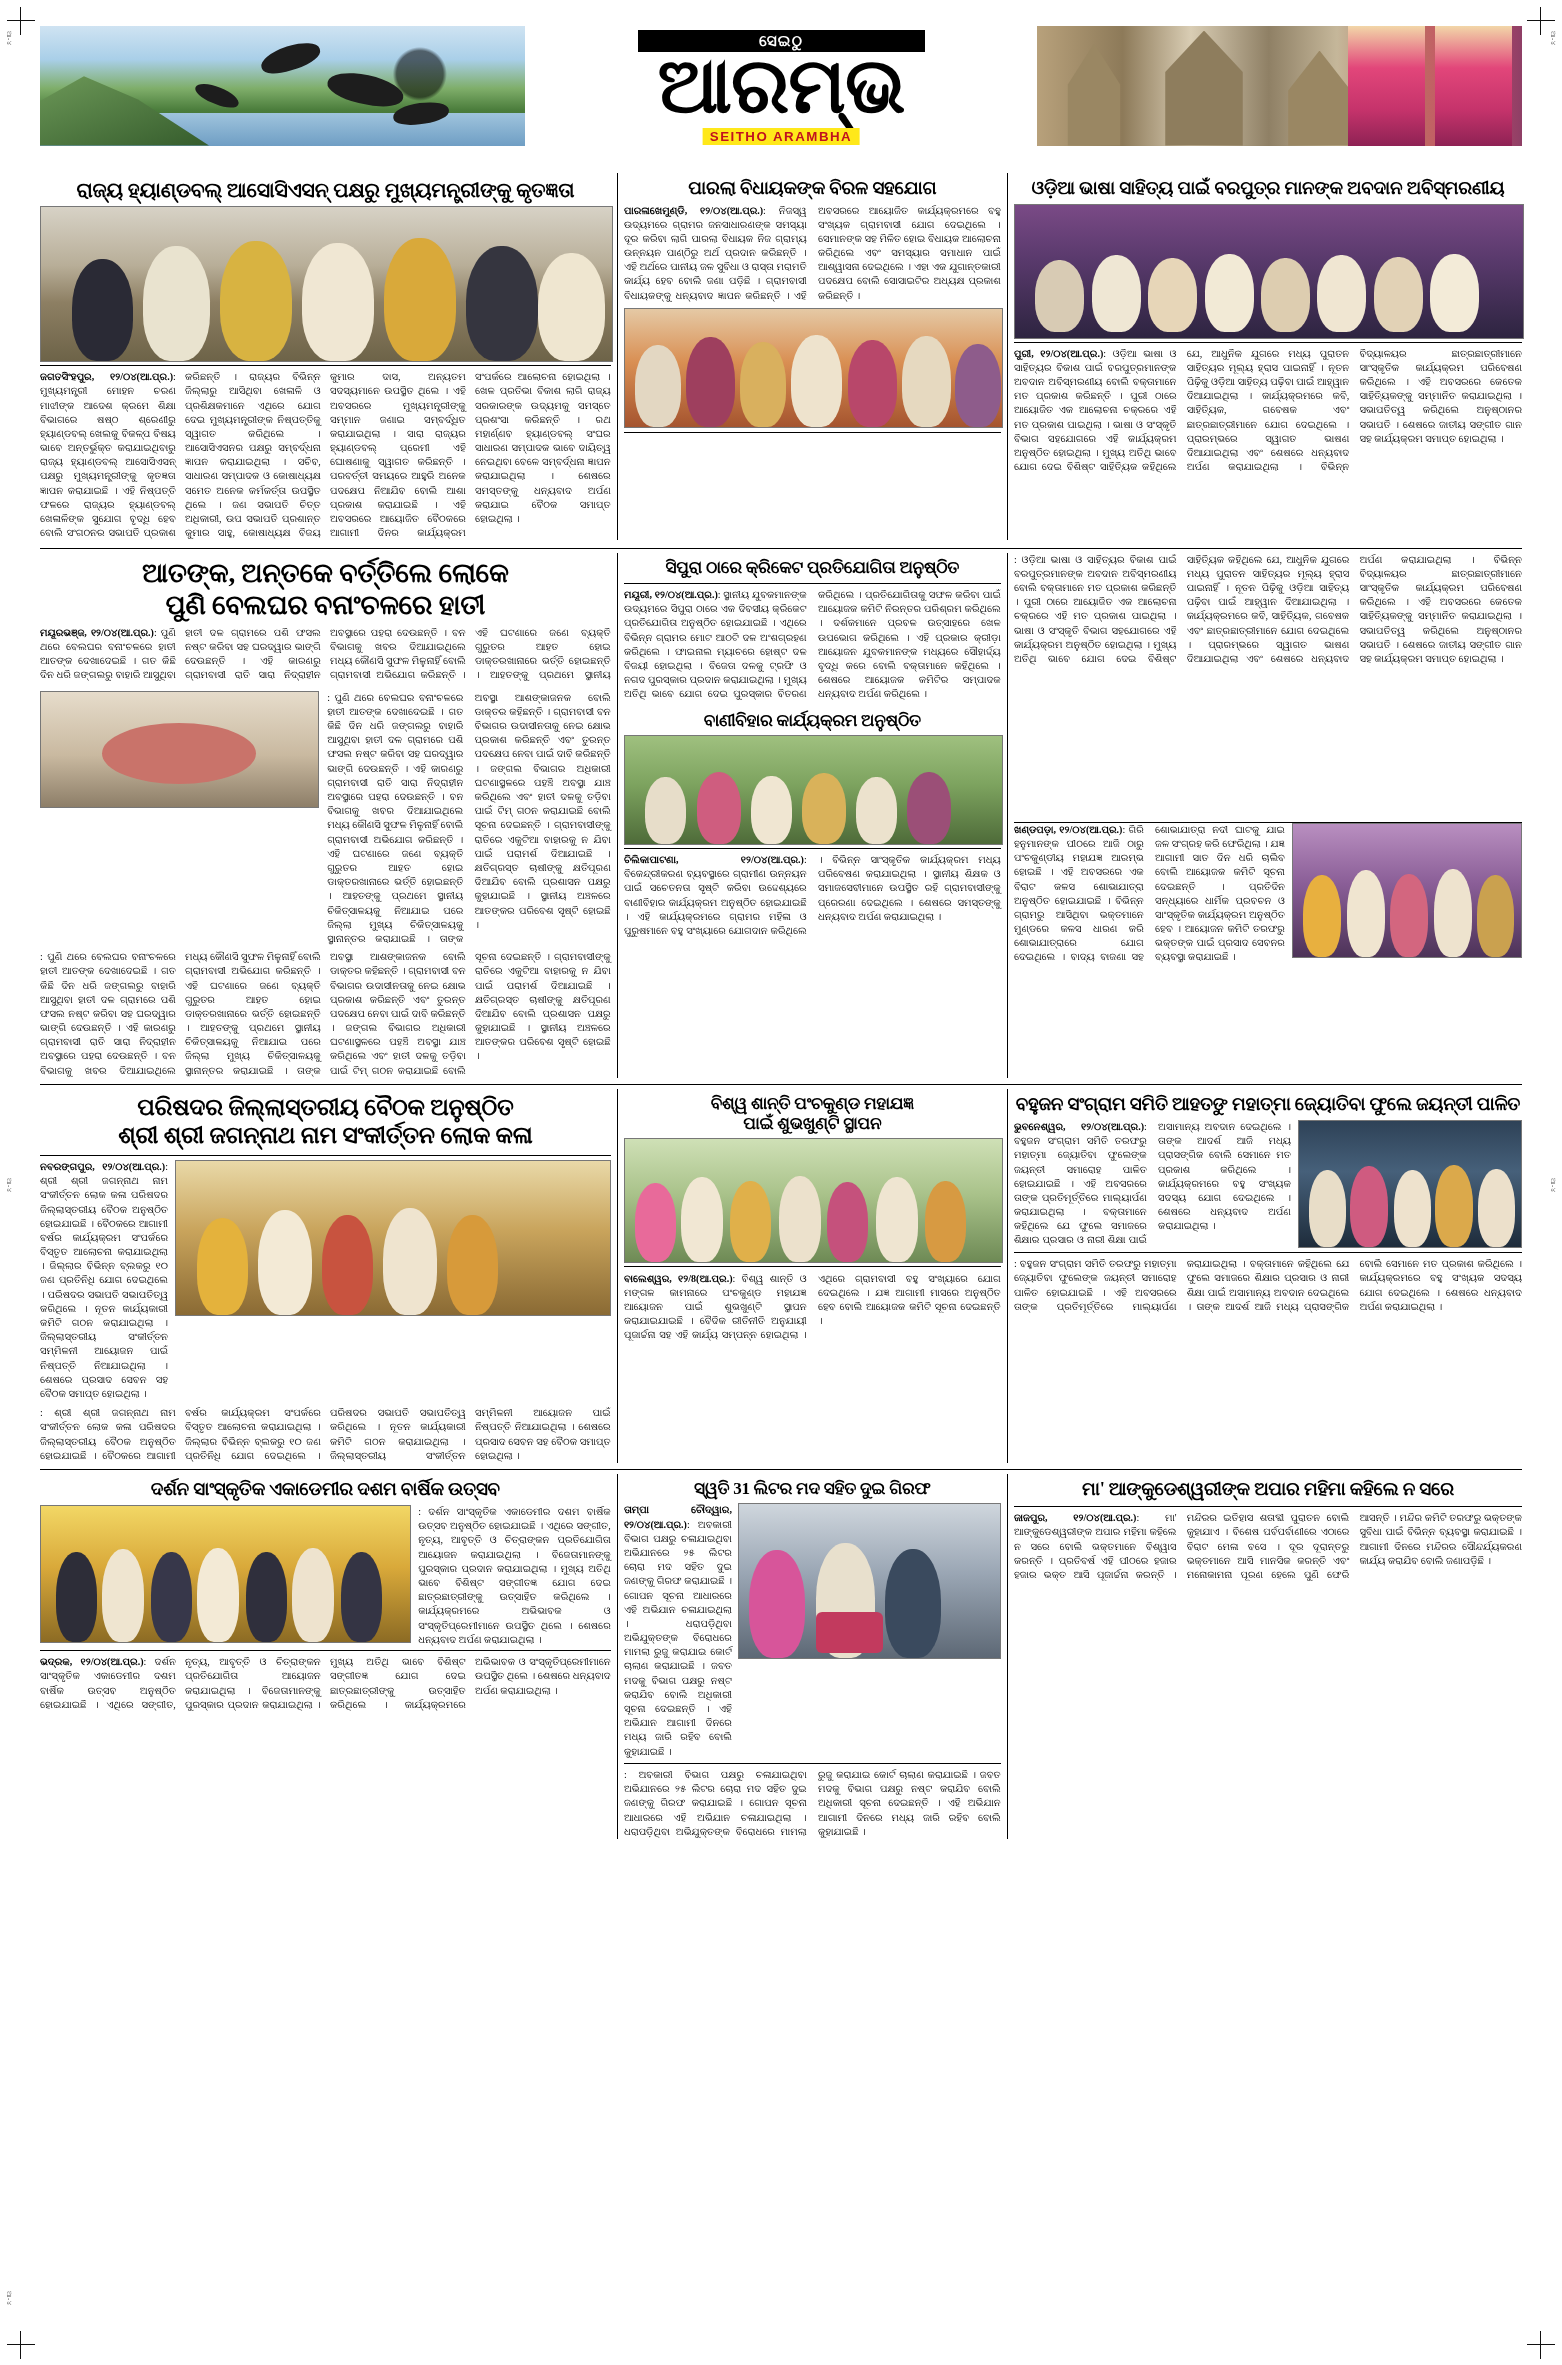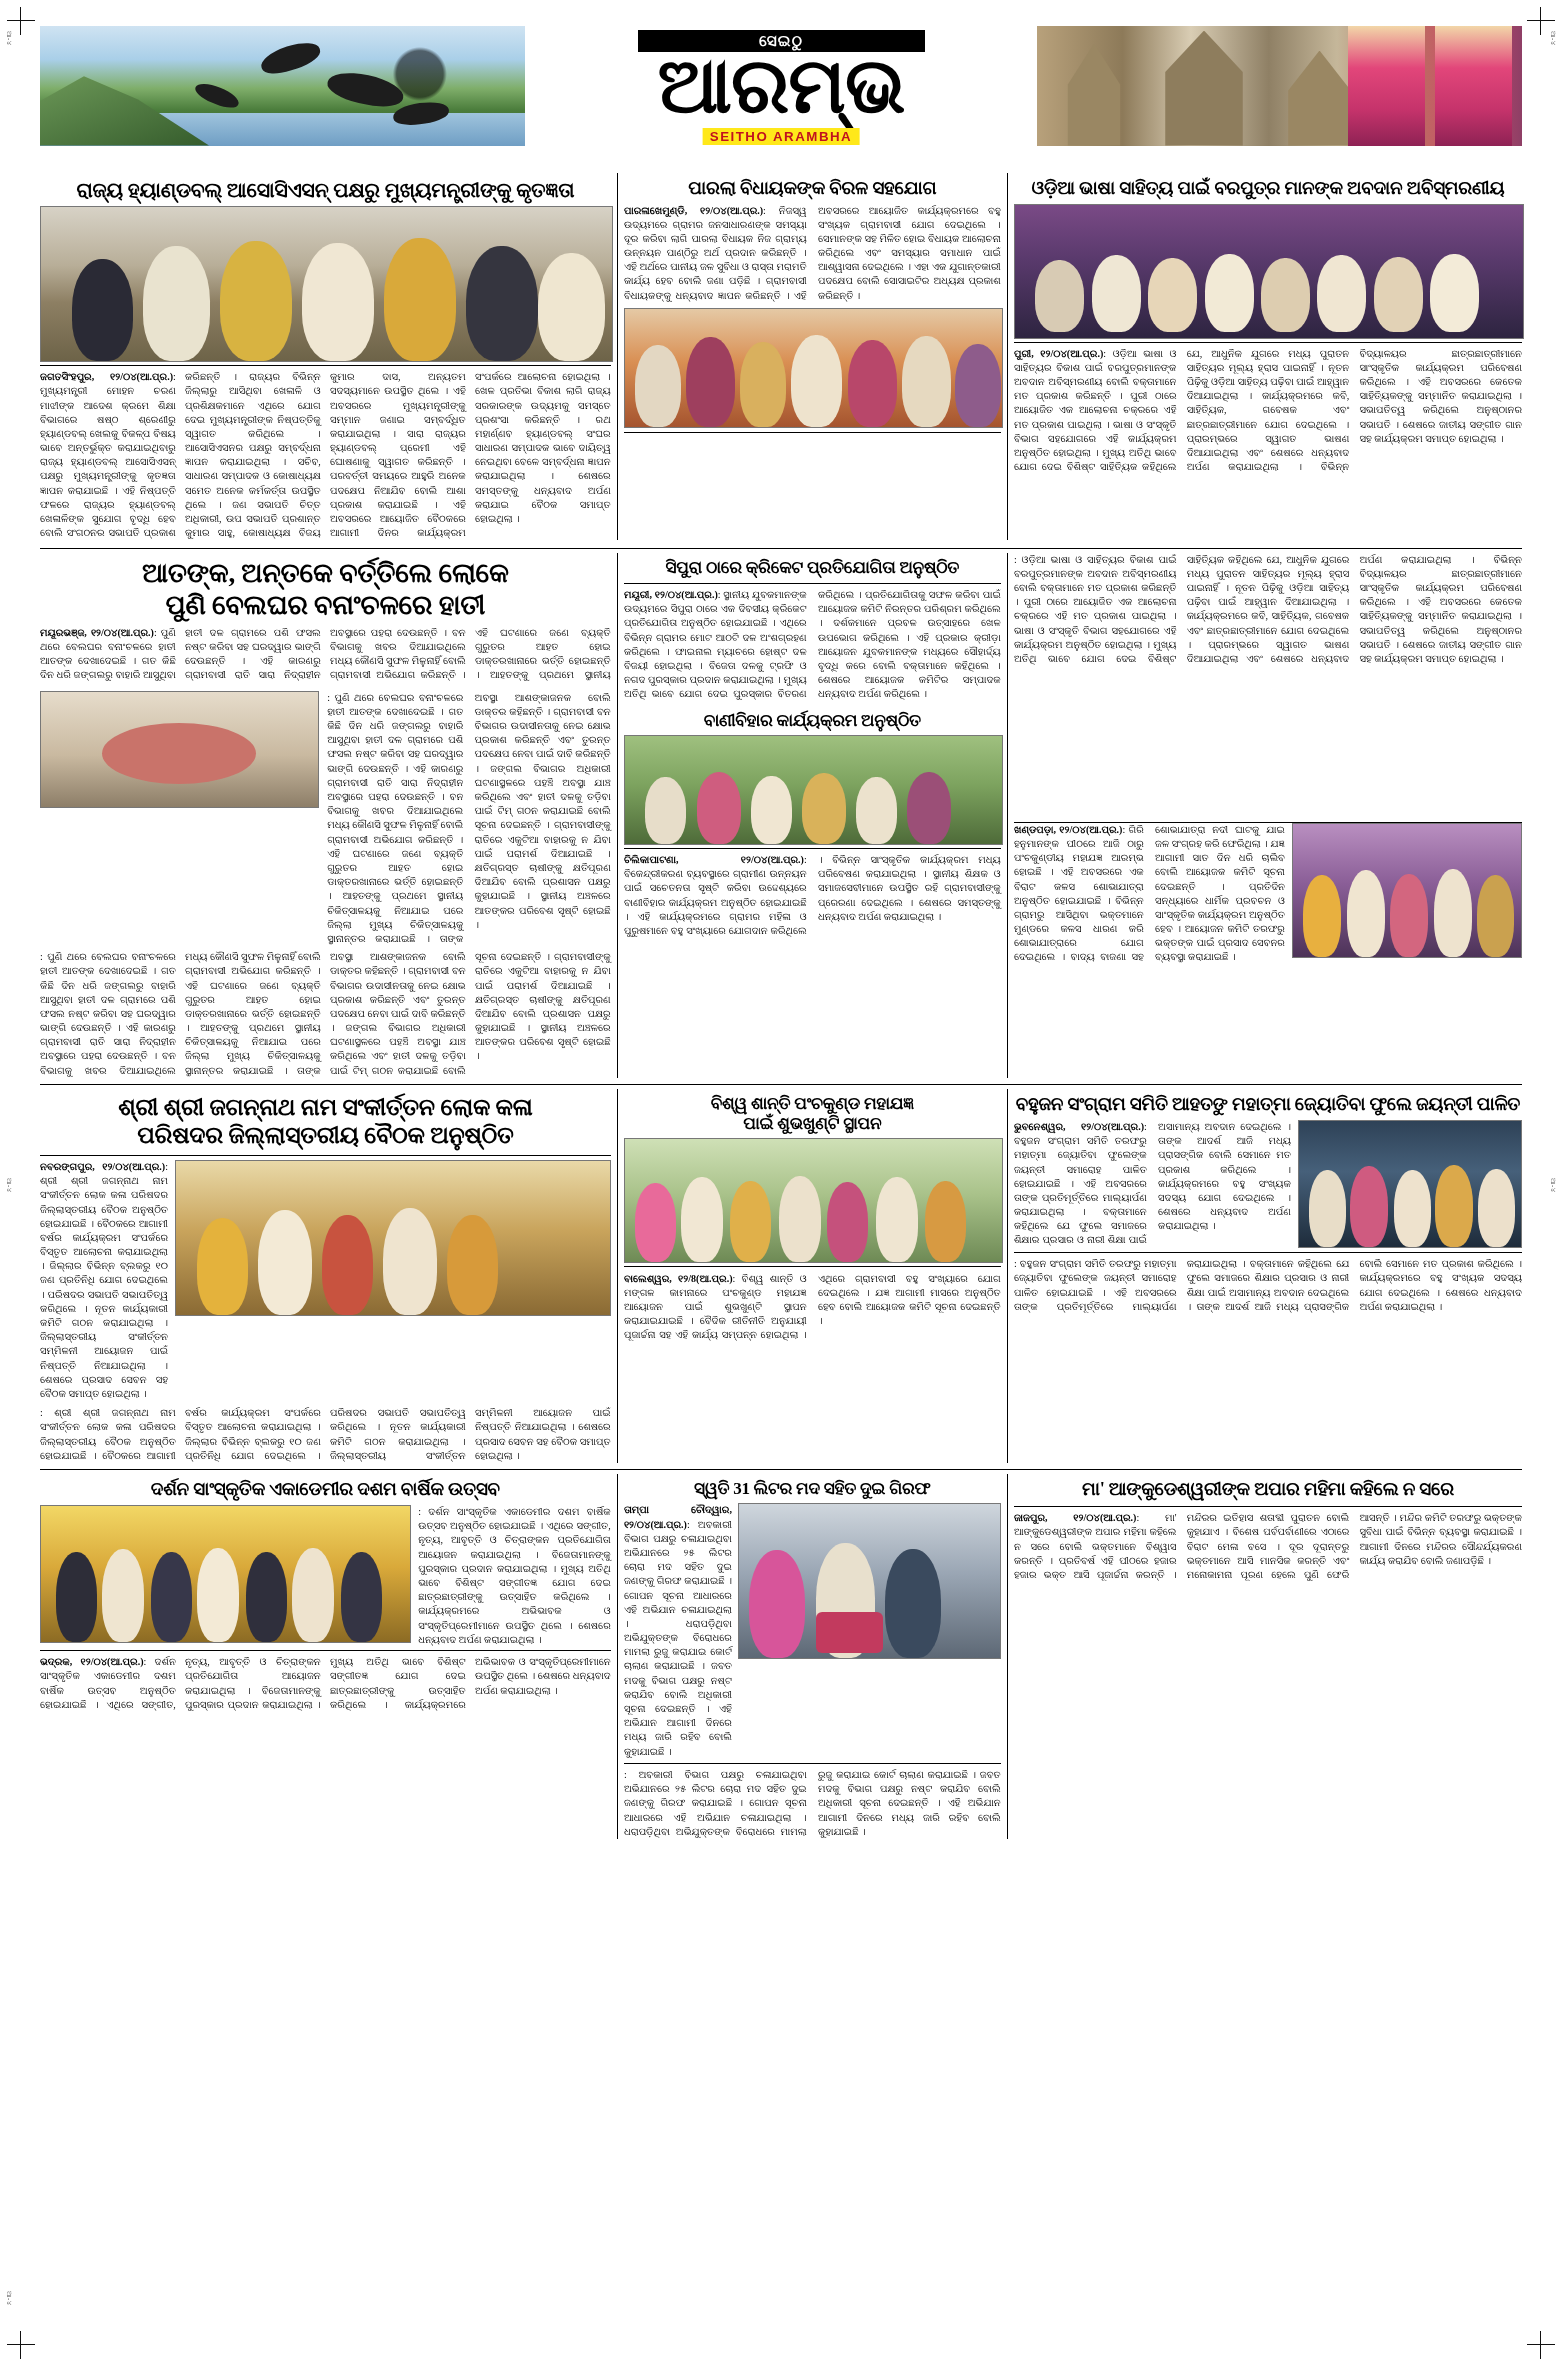--- a/index.html
+++ b/index.html
@@ -277,22 +277,22 @@
         </div>
       </div>
     </div>
 
     <div class="rule" style="margin-top:6.1px;"></div>
 
     <div class="cols">
 
       <div class="col" style="width:574px;">
         <div class="hl h2">
+          <div>ପରିଷଦର ଜିଲ୍ଲାସ୍ତରୀୟ ବୈଠକ ଅନୁଷ୍ଠିତ</div>
           <div>ଶ୍ରୀ ଶ୍ରୀ ଜଗନ୍ନାଥ ନାମ ସଂକୀର୍ତ୍ତନ ଲୋକ କଳା</div>
-          <div>ପରିଷଦର ଜିଲ୍ଲାସ୍ତରୀୟ ବୈଠକ ଅନୁଷ୍ଠିତ</div>
         </div>
         <div class="rule thin"></div>
         <div style="display:flex;gap:7.2px;margin-top:4.1px;">
           <div class="body" style="width:128px;"><span class="lead">ନବରଙ୍ଗପୁର, ୧୨/୦୪(ଆ.ପ୍ର.)</span><span>: ଶ୍ରୀ ଶ୍ରୀ ଜଗନ୍ନାଥ ନାମ ସଂକୀର୍ତ୍ତନ ଲୋକ କଳା ପରିଷଦର ଜିଲ୍ଲାସ୍ତରୀୟ ବୈଠକ ଅନୁଷ୍ଠିତ ହୋଇଯାଇଛି । ବୈଠକରେ ଆଗାମୀ ବର୍ଷର କାର୍ଯ୍ୟକ୍ରମ ସଂପର୍କରେ ବିସ୍ତୃତ ଆଲୋଚନା କରାଯାଇଥିଲା । ଜିଲ୍ଲାର ବିଭିନ୍ନ ବ୍ଲକରୁ ୧୦ ଜଣ ପ୍ରତିନିଧି ଯୋଗ ଦେଇଥିଲେ । ପରିଷଦର ସଭାପତି ସଭାପତିତ୍ୱ କରିଥିଲେ । ନୂତନ କାର୍ଯ୍ୟକାରୀ କମିଟି ଗଠନ କରାଯାଇଥିଲା । ଜିଲ୍ଲାସ୍ତରୀୟ ସଂକୀର୍ତ୍ତନ ସମ୍ମିଳନୀ ଆୟୋଜନ ପାଇଁ ନିଷ୍ପତ୍ତି ନିଆଯାଇଥିଲା । ଶେଷରେ ପ୍ରସାଦ ସେବନ ସହ ବୈଠକ ସମାପ୍ତ ହୋଇଥିଲା ।</span></div>
           <div class="photo ph-g" style="flex:1;height:154px;">
             <div style="position:absolute;inset:0;background:linear-gradient(180deg,#e9d9a8 0%,#c9a45c 45%,#8a6a34 100%);"></div>
             <div class="blob" style="left:20.5px;bottom:0;width:51px;height:97px;background:#e4b23c;"></div>
             <div class="blob" style="left:82px;bottom:0;width:54px;height:105px;background:#f3ead6;"></div>
             <div class="blob" style="left:146px;bottom:0;width:51px;height:100px;background:#c8533f;"></div>
             <div class="blob" style="left:207px;bottom:0;width:54px;height:107px;background:#efe4cf;"></div>

